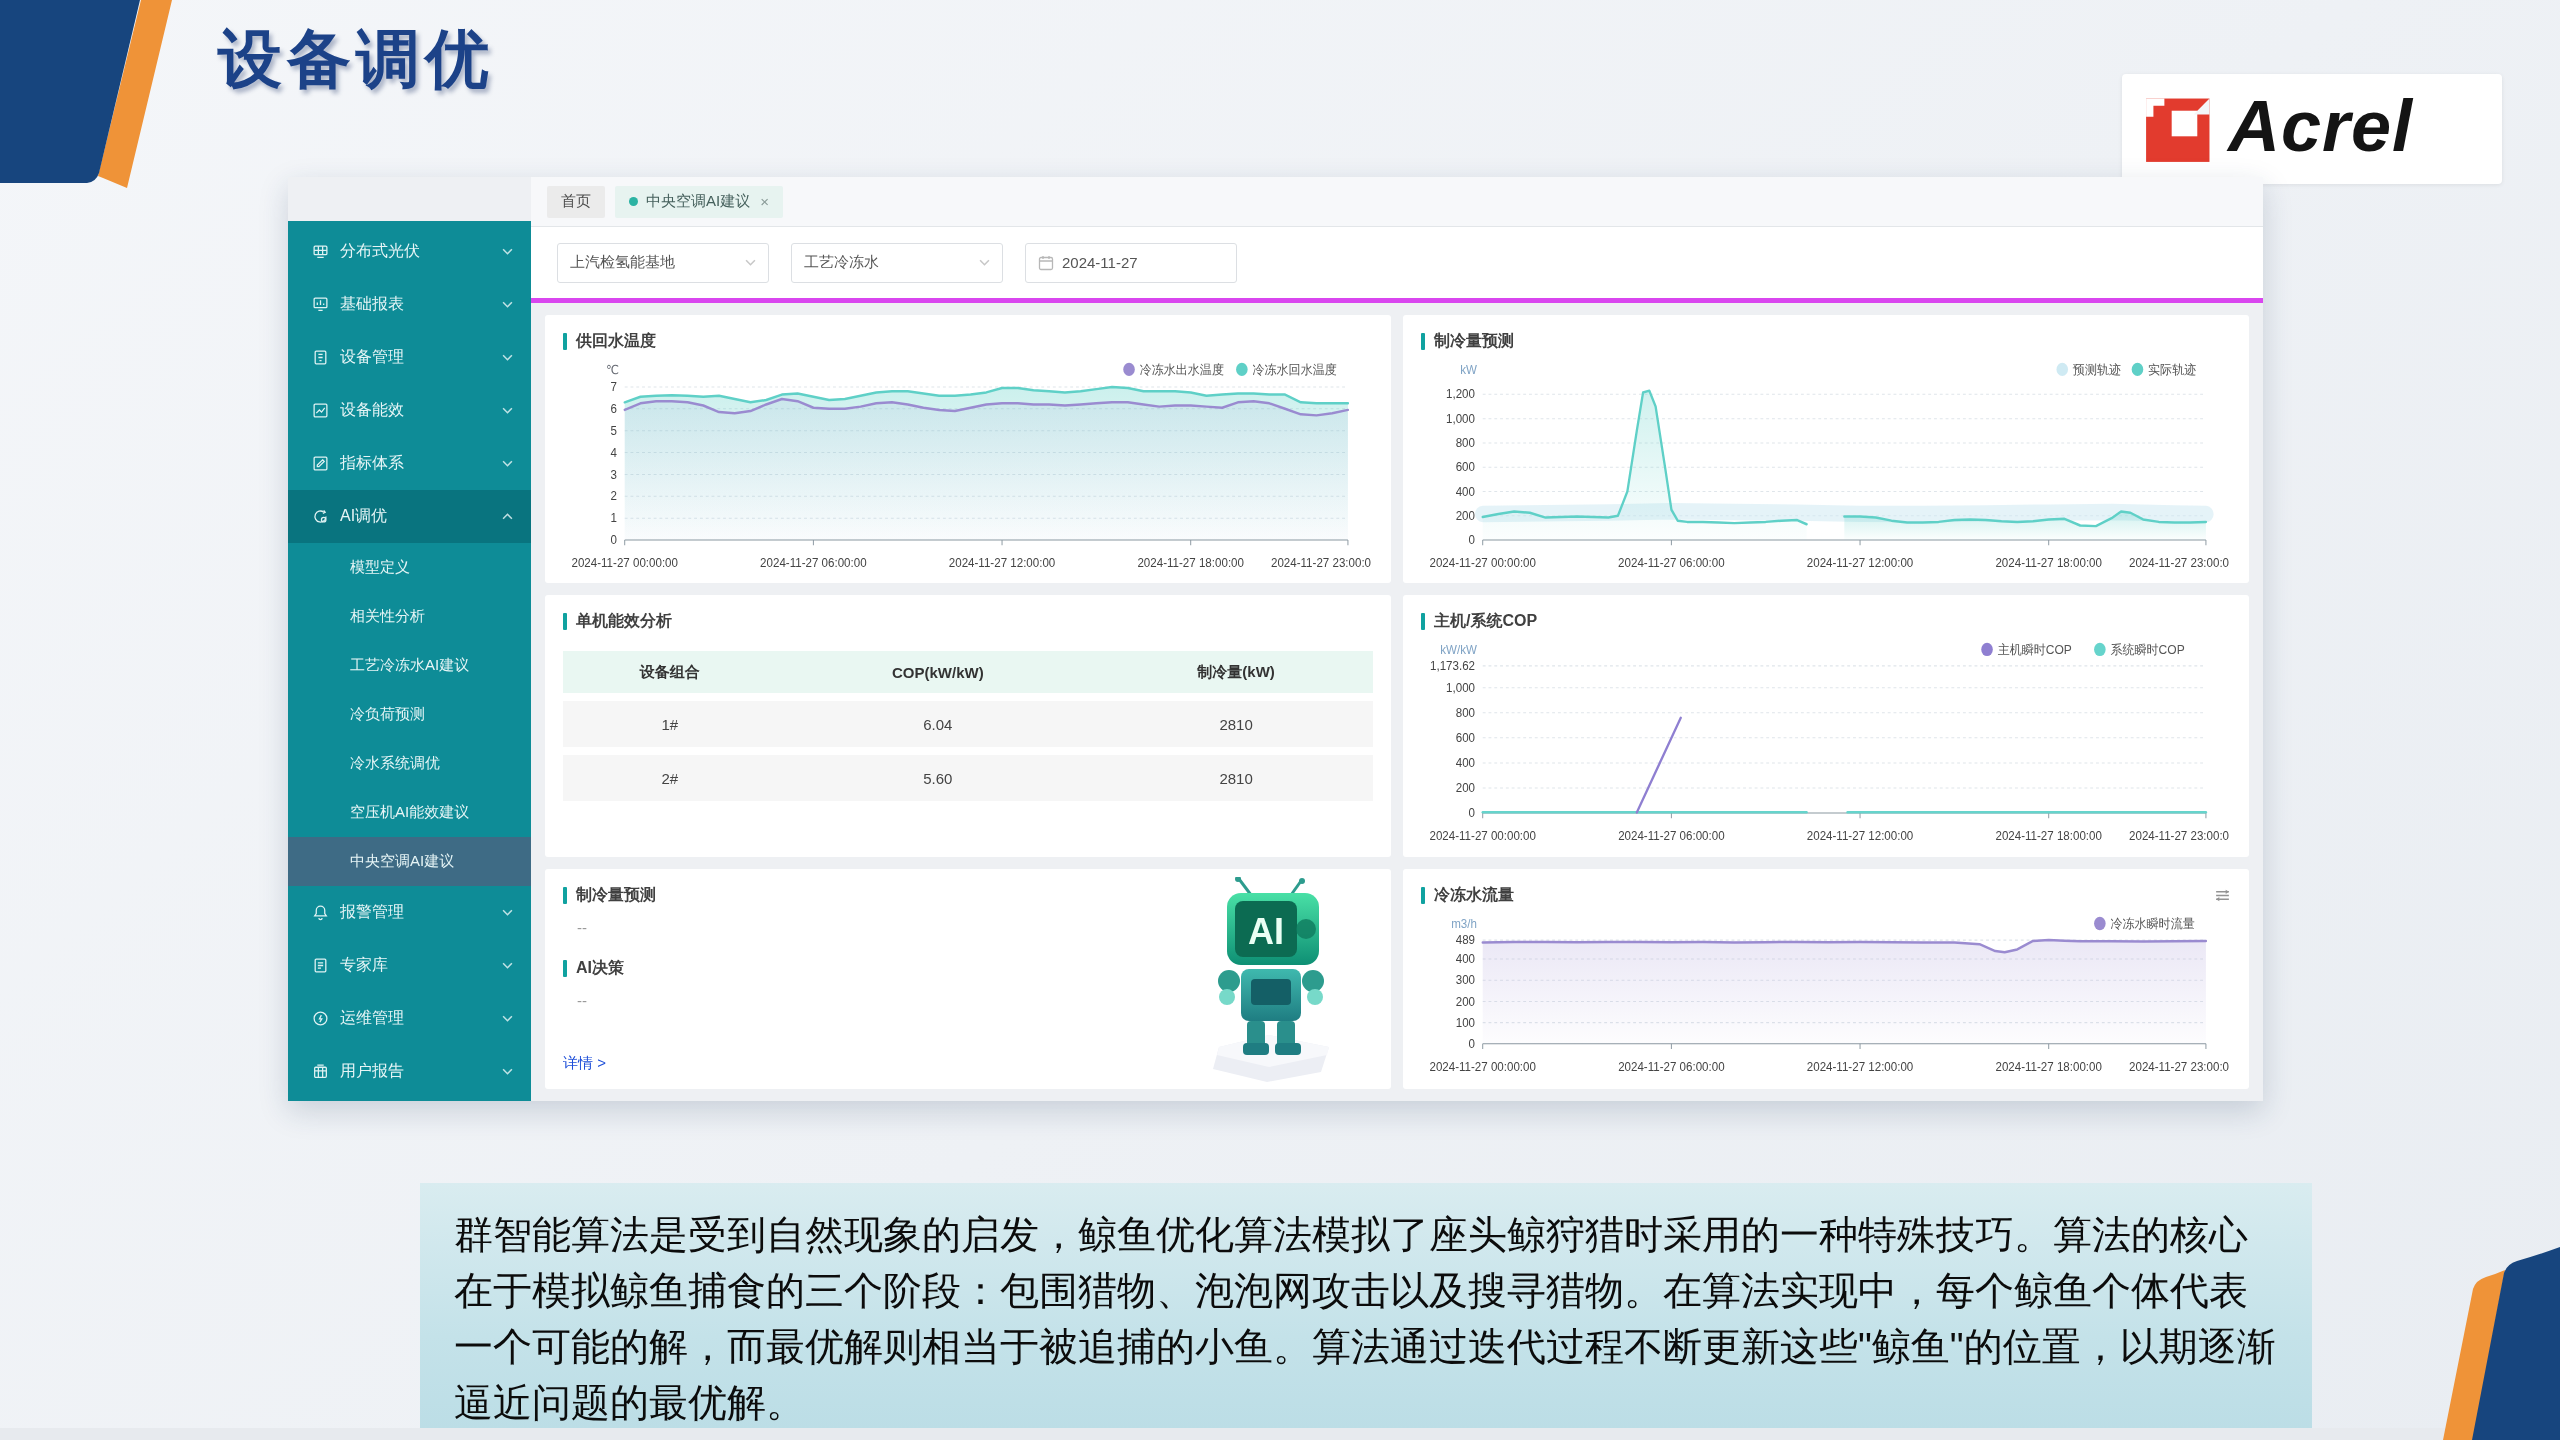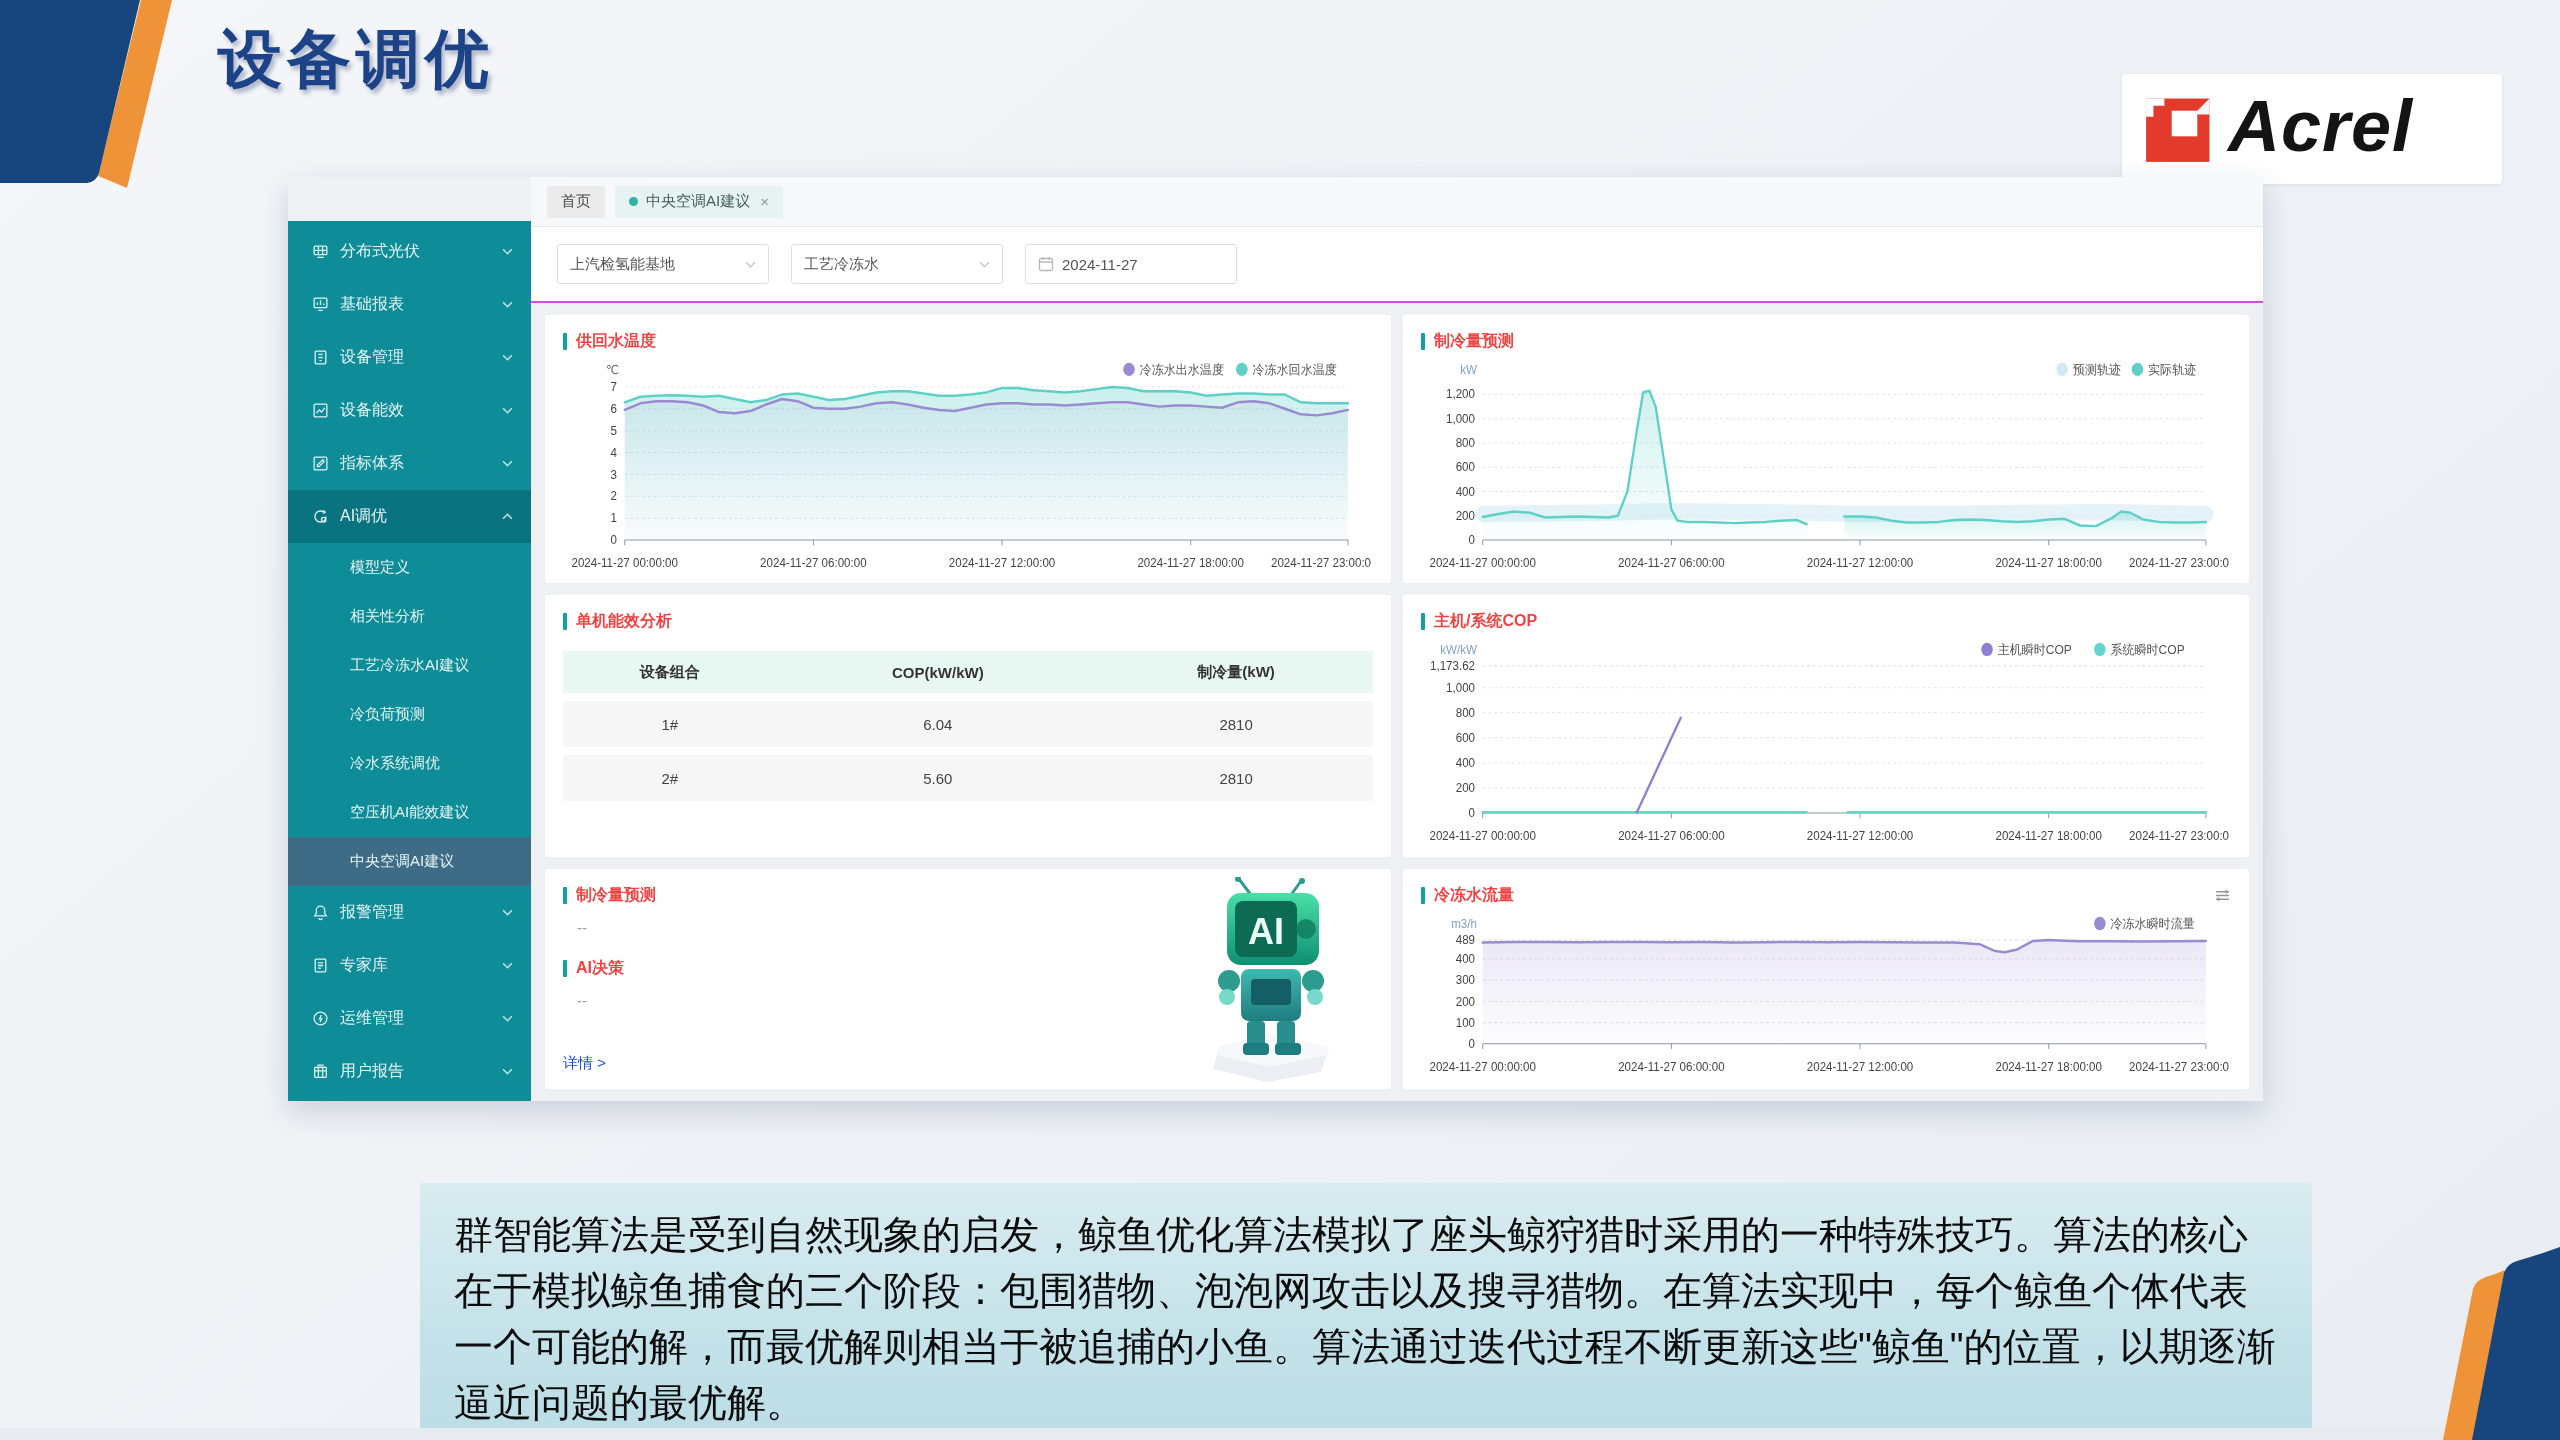--- a/index.html
+++ b/index.html
@@ -33,29 +33,29 @@
   .side-item.active{background:#3E6B85;}
 
   
   .main{flex:1;display:flex;flex-direction:column;min-width:0;}
   .tabbar{height:50px;background:#f7f8fa;border-bottom:1px solid #e3e6e9;display:flex;align-items:center;gap:10px;padding:0 16px;flex:none;}
   .tab{height:32px;display:flex;align-items:center;gap:8px;padding:0 14px;font-size:15px;color:#4c4c4c;background:#ebebeb;border-radius:2px;cursor:pointer;justify-content:center;}
   .tab.active{background:#e7f3f0;color:#45605c;}
   .tab .dot{width:9px;height:9px;border-radius:50%;background:#2BB3A3;}
   .tab .close{color:#8a9b98;font-size:15px;margin-left:2px;}
 
-  .filterbar{height:76px;background:#fff;border-bottom:2px solid #d946ef;display:flex;align-items:center;gap:22px;padding:0 26px;flex:none;}
+  .filterbar{height:76px;background:#fff;border-bottom:5px solid #d946ef;display:flex;align-items:center;gap:22px;padding:0 26px;flex:none;}
   .fselect{width:212px;height:40px;border:1px solid #dcdfe3;border-radius:3px;display:flex;align-items:center;padding:0 12px;font-size:15px;color:#555;gap:8px;cursor:pointer;background:#fff;}
   .fselect .txt{flex:1;overflow:hidden;white-space:nowrap;}
   .fselect .chev{width:11px;height:7px;opacity:.55;flex:none;}
   .fselect .cal{width:16px;height:16px;flex:none;opacity:.6;}
 
   .content{flex:1;display:grid;grid-template-columns:1fr 1fr;grid-template-rows:268px 262px 1fr;gap:12px;padding:12px 14px;min-height:0;}
   .panel{background:#fff;border-radius:3px;padding:14px 18px;position:relative;overflow:hidden;}
-  .p-title{display:flex;align-items:center;font-size:16px;font-weight:700;color:#ef4444;height:24px;margin-bottom:2px;}
+  .p-title{display:flex;align-items:center;font-size:16px;font-weight:700;color:#404040;height:24px;margin-bottom:2px;}
   .p-title .bar{width:4px;height:17px;background:#10A2A0;margin-right:9px;border-radius:1px;}
   .p-title .sp{flex:1;}
   .chart-host{width:100%;}
   .chart-svg{display:block;width:100%;}
 
   
   .etable{width:100%;margin-top:10px;border-collapse:separate;border-spacing:0 8px;}
   .etable th{background:#E9F7F2;color:#333;font-size:15px;font-weight:700;height:42px;}
   .etable td{background:#F6F6F6;color:#444;font-size:15px;height:46px;text-align:center;}
   .etable th{text-align:center;}

